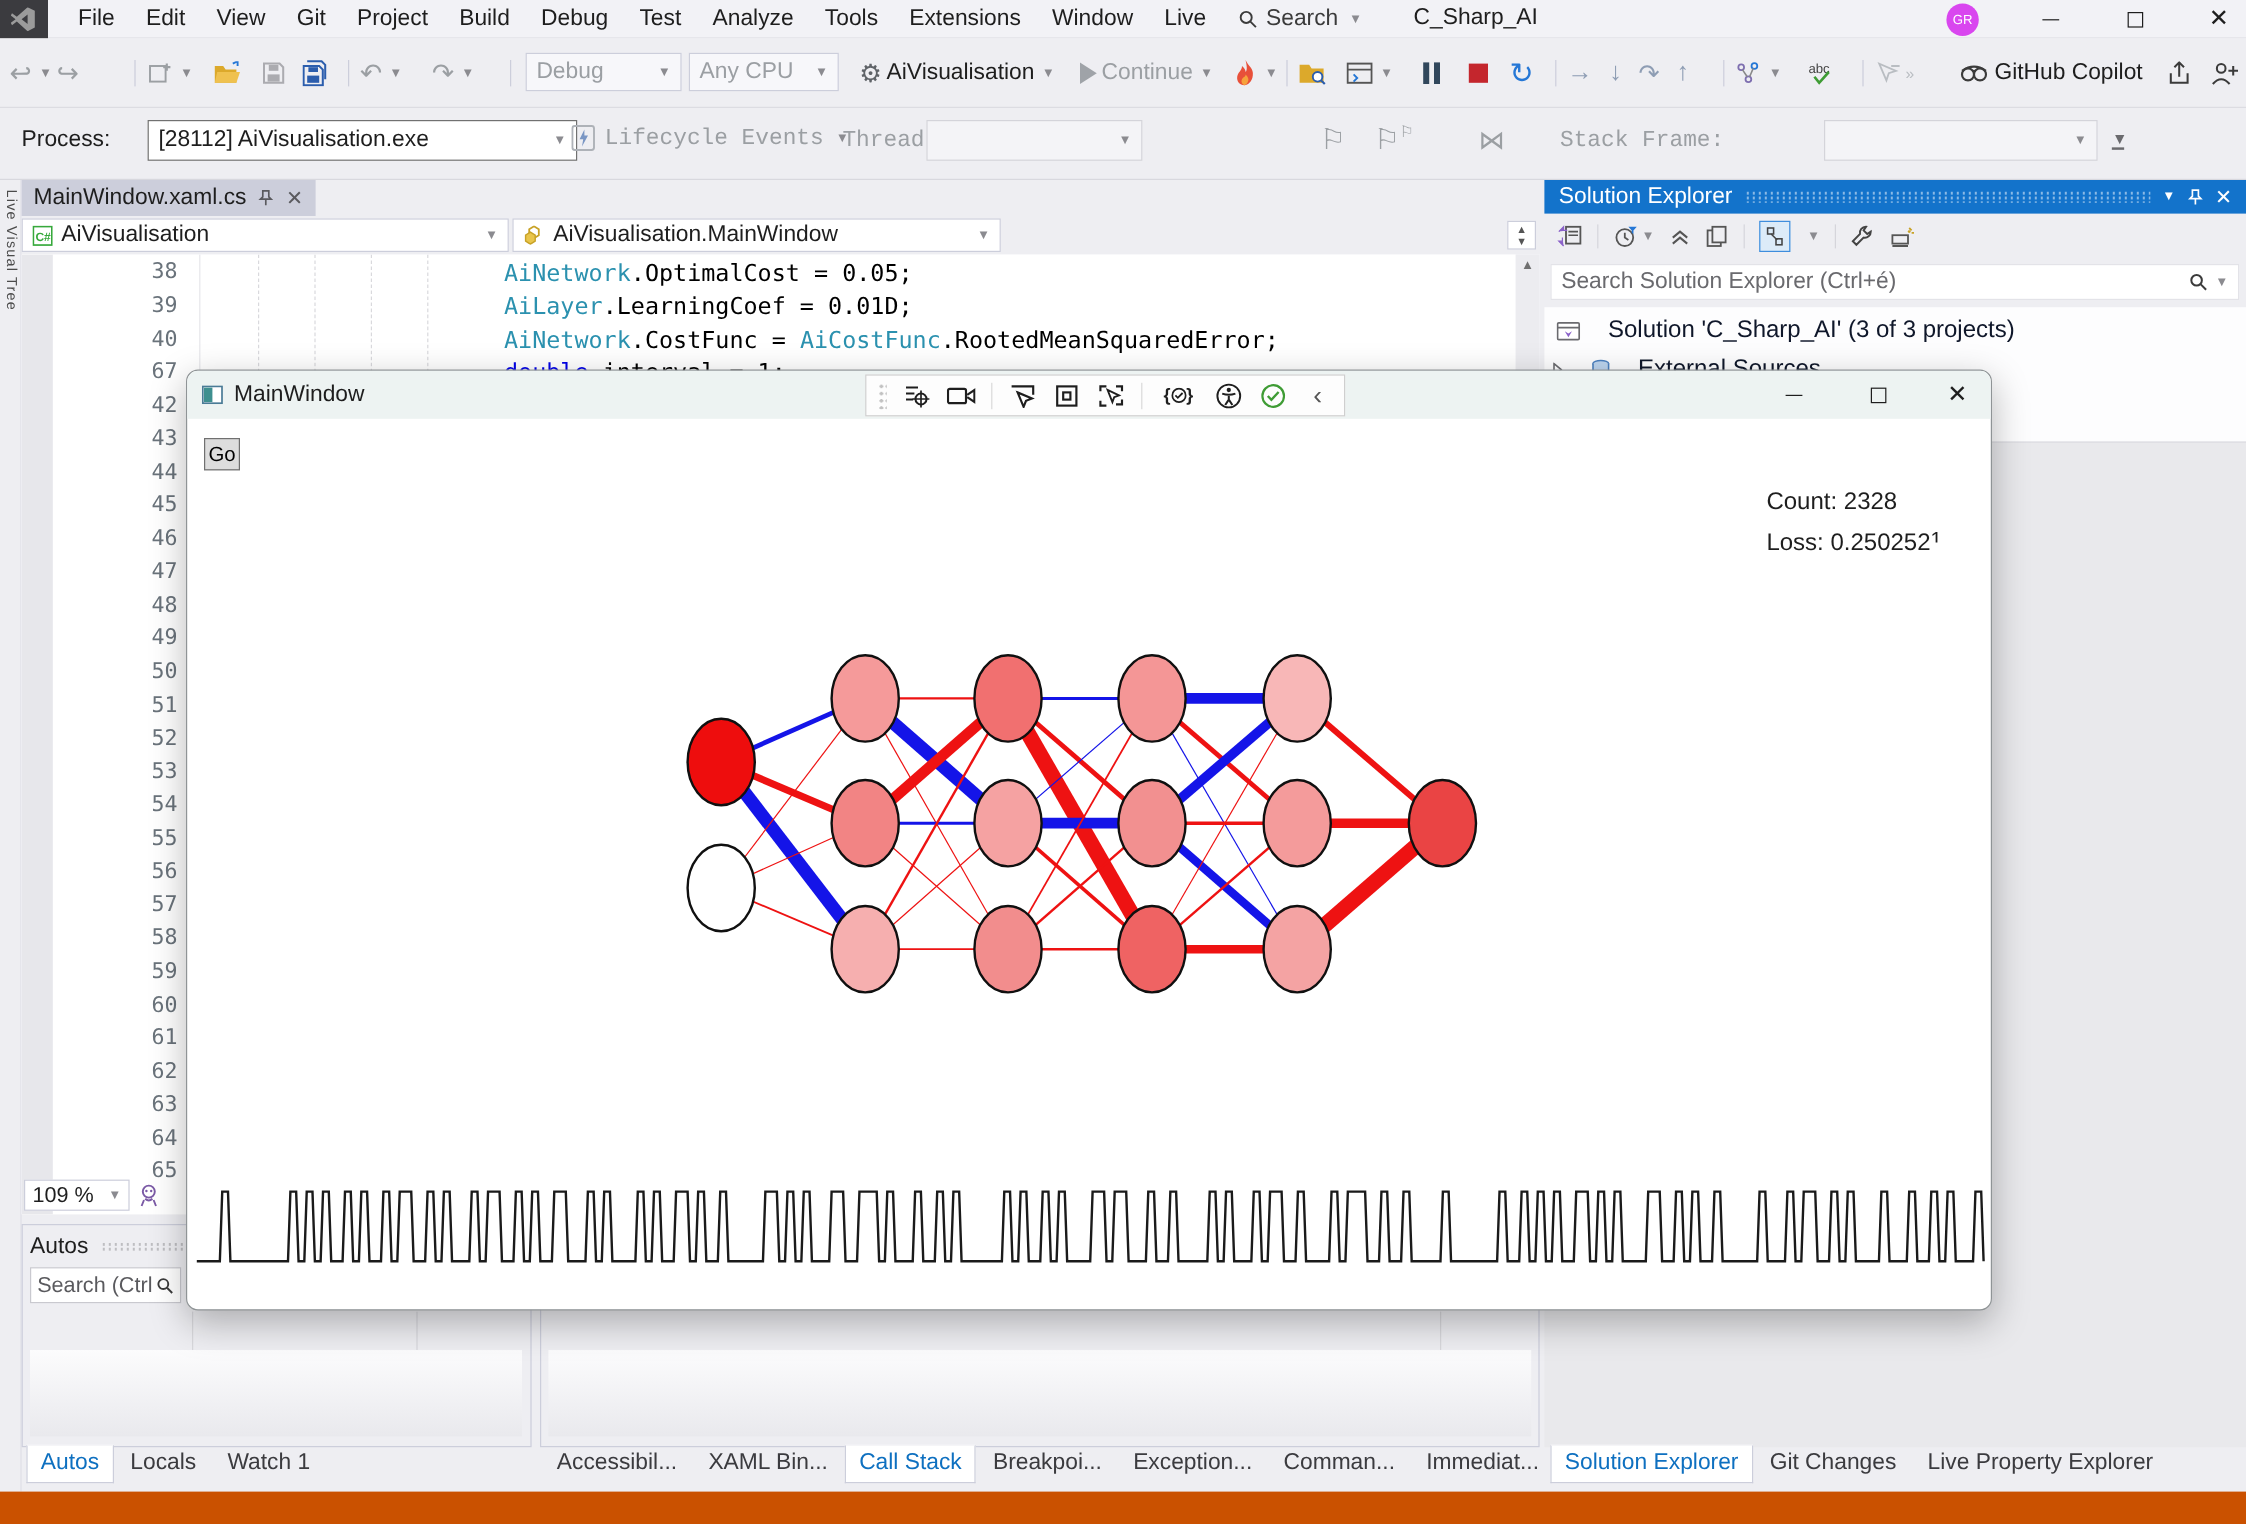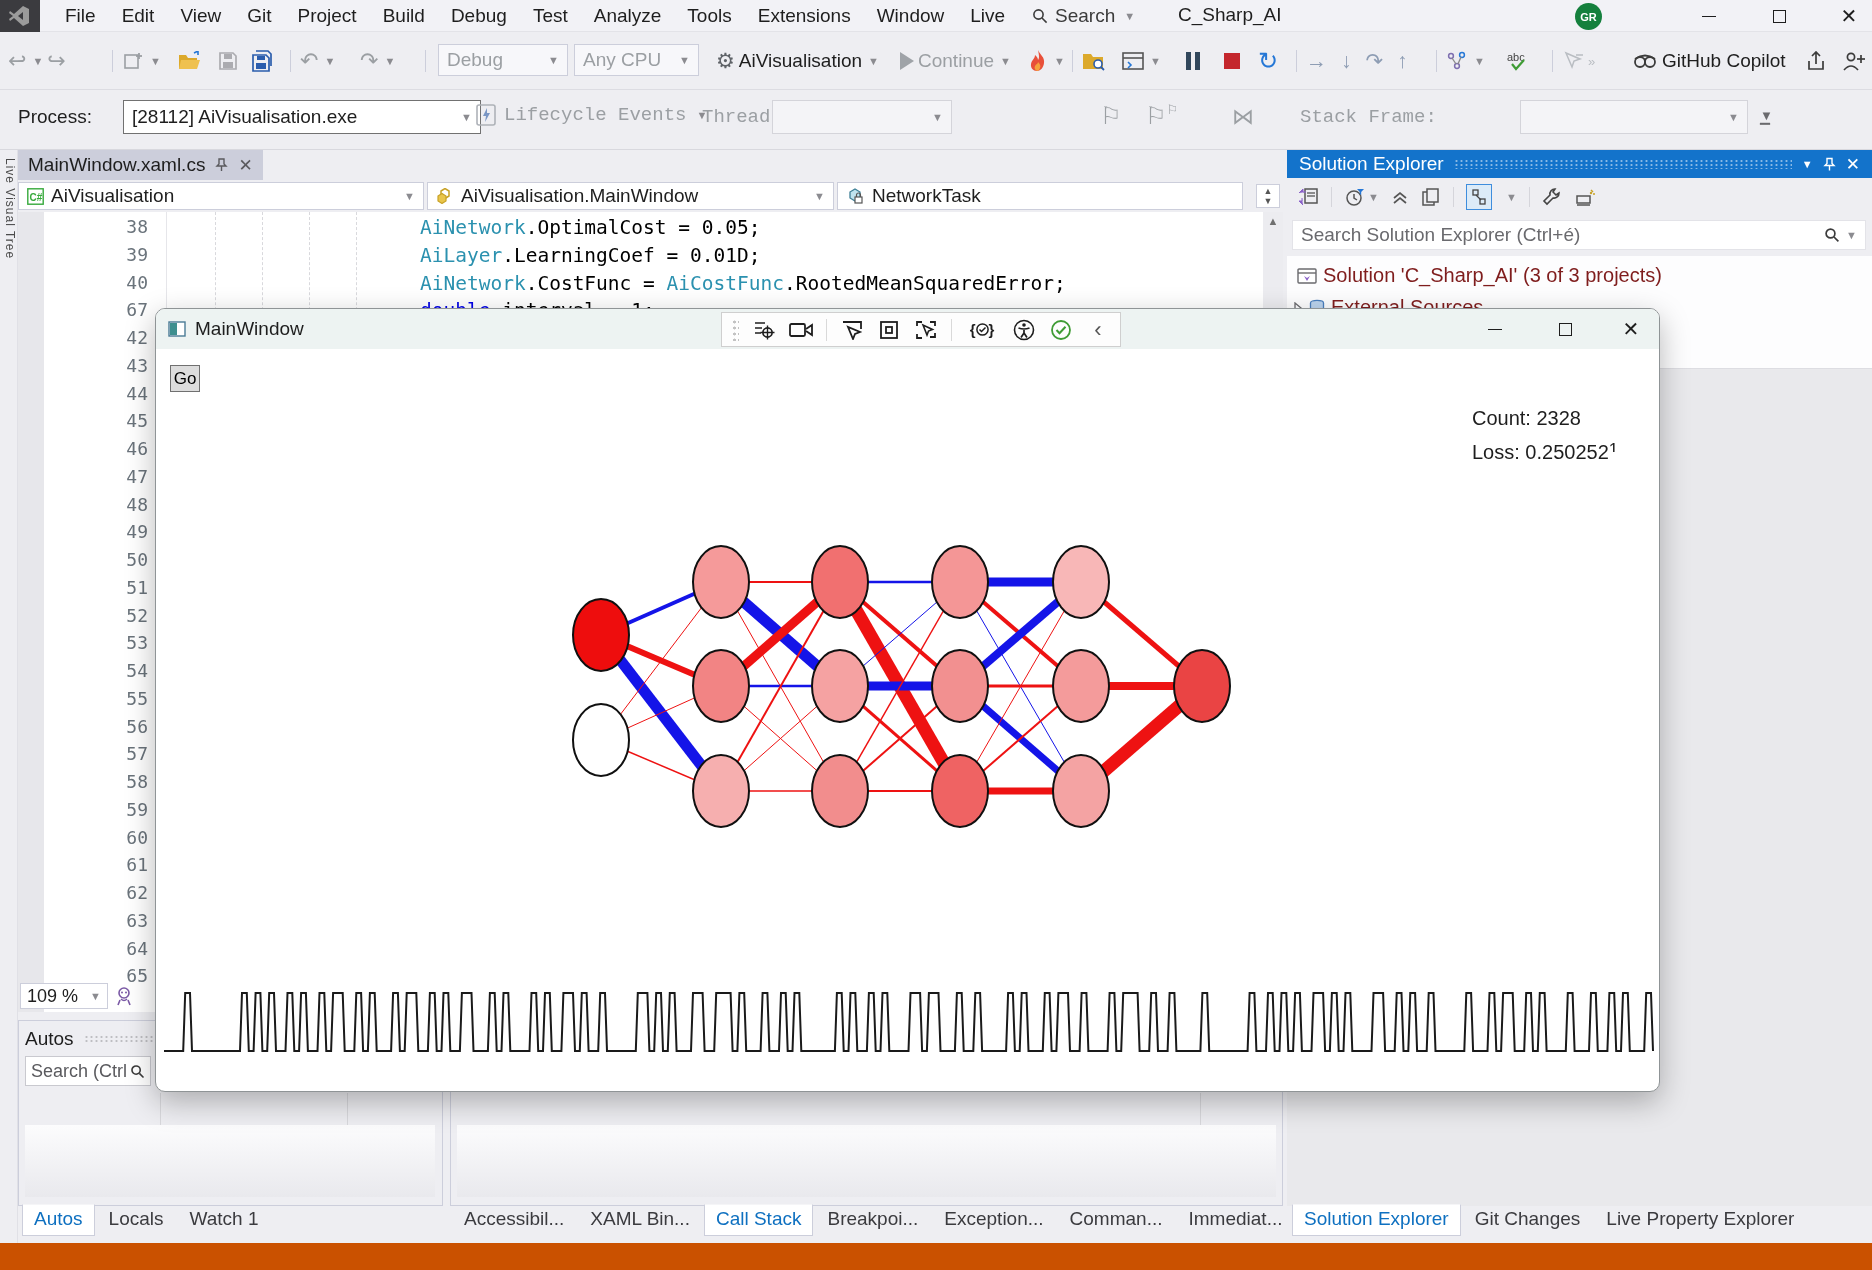--- a/index.html
+++ b/index.html
@@ -9,21 +9,21 @@
   .abs { position:absolute; }
   .flex { display:flex; align-items:center; }
 
   
   #titlebar { left:0; top:0; width:1872px; height:32px; background:#F2F2F6; border-bottom:1px solid #E3E3E8; }
   #vslogo { left:0; top:0; width:40px; height:32px; background:#3B3B3F; display:flex; align-items:center; justify-content:center; }
   #menubar { left:52px; top:0; height:32px; display:flex; align-items:center; }
   .menu-item { padding:0 13px; font-size:19px; color:#1E1E1E; height:32px; line-height:32px; }
   #top-search { left:1032px; top:3px; width:122px; height:26px; gap:7px; color:#3B3B3B; font-size:19px; }
   #app-title { left:1178px; top:4px; font-size:19px; color:#1E1E1E; }
-  #avatar { left:1575px; top:3px; width:27px; height:27px; border-radius:50%; background:#15803d; color:#fff; font-size:11px; font-weight:bold; display:flex; align-items:center; justify-content:center; }
+  #avatar { left:1622px; top:3px; width:27px; height:27px; border-radius:50%; background:#d946ef; color:#fff; font-size:11px; font-weight:normal; display:flex; align-items:center; justify-content:center; }
   .win-btn { top:0; width:46px; height:32px; display:flex; align-items:center; justify-content:center; color:#1E1E1E; }
   .glyph-min { width:14px; border-top:1.6px solid #1E1E1E; display:inline-block; }
   .glyph-max { width:13px; height:13px; border:1.6px solid #1E1E1E; display:inline-block; }
   .glyph-close { font-size:20px; line-height:20px; }
 
   
   #toolbar { left:0; top:32px; width:1872px; height:58px; background:#EEEEF2; border-bottom:1px solid #DCDCE2; }
   .tb { position:absolute; top:13px; height:32px; display:flex; align-items:center; gap:4px; font-size:19px; }
   .tsep { position:absolute; top:18px; width:1px; height:22px; background:#CCCEDB; }
   .gray { color:#9B9FA3; }
@@ -79,21 +79,21 @@
   .btab { padding:3px 11px 5px 11px; color:#3B3B3F; border:1px solid transparent; }
   .btab.active { background:#FFF; color:#0E70C0; border:1px solid #CCCEDB; border-top-color:#F5F5F7; }
 
   
   #se-panel { left:1287px; top:150px; width:585px; height:1056px; background:#EEEEF2; }
   #se-title { left:0; top:0; width:585px; height:28px; background:#1373CB; color:#fff; display:flex; align-items:center; padding:0 12px; gap:10px; font-size:19px; }
   .se-tex { height:10px; flex:1; background-image:radial-gradient(circle, rgba(255,255,255,.5) 1px, transparent 1.2px); background-size:5px 4px; }
   #se-tools { left:0; top:28px; width:585px; height:38px; display:flex; align-items:center; gap:12px; padding:0 10px; }
   #se-search { left:5px; top:70px; width:574px; height:30px; background:#FFF; border:1px solid #E3E3E8; display:flex; align-items:center; justify-content:space-between; padding:0 8px; font-size:19px; color:#6A6A6E; }
   #se-tree { left:0; top:106px; width:585px; height:112px; background:#FDFDFE; }
-  .tree-row { position:absolute; display:flex; align-items:center; gap:6px; font-size:20px; color:#7f1d1d; }
+  .tree-row { position:absolute; display:flex; align-items:center; gap:23px; font-size:20px; color:#0f172a; }
   #se-below { left:0; top:218px; width:585px; height:838px; background:#E9E9EC; border-top:1px solid #DDDDE2; }
 
   
   #popup { left:155px; top:308px; width:1505px; height:784px; background:#FFF; border:1px solid #8F9496; border-radius:10px; box-shadow:0 10px 30px rgba(0,0,0,.28); z-index:40; overflow:hidden; }
   #pop-title { position:absolute; left:0; top:0; width:100%; height:40px; background:#EDF3F2; display:flex; align-items:center; padding:0 12px; gap:9px; z-index:3; }
   #pop-title .t { font-size:19px; color:#1E1E1E; }
   #pop-toolbar { position:absolute; left:565px; top:3px; height:35px; background:#FDFDFD; border:1px solid #CFCFCF; display:flex; align-items:center; gap:13px; padding:0 10px; z-index:4; }
   .grip { display:inline-block; width:7px; height:22px; background-image:radial-gradient(circle, #C2C2C2 1.4px, transparent 1.6px); background-size:5px 6px; }
   .psep { width:1px; height:22px; background:#D9D9D9; }
   .picon { display:flex; align-items:center; justify-content:center; width:24px; height:24px; }
@@ -365,28 +365,20 @@
       <span style="flex:1;">AiVisualisation</span>
         <span class="dd">▼</span>
     </div>
     <div class="nav-combo" style="width:407px;">
       <svg width="18" height="16" viewBox="0 0 18 16">
           <path d="M5 3 l4 -2.5 l4 2.5 v5 l-4 2.5 l-4 -2.5 z" fill="none" stroke="#C8A227" stroke-width="1.5"></path>
           <path d="M2 8 l4 -2.5 l4 2.5 v5 l-4 2.5 l-4 -2.5 z" fill="#E9C54B" stroke="#C8A227" stroke-width="1.2"></path>
         </svg>
       <span style="flex:1;">AiVisualisation.MainWindow</span>
         <span class="dd">▼</span>
-    </div>
-    <div class="nav-combo" style="width:406px;">
-      <svg width="19" height="17" viewBox="0 0 19 17">
-          <path d="M4 4 l5 -3 l5 3 v6 l-5 3 l-5 -3 z" fill="#BFE3EE" stroke="#3E7F96" stroke-width="1.3"></path>
-          <rect x="9" y="9" width="7" height="6" fill="#FFF" stroke="#555" stroke-width="1.2"></rect>
-          <path d="M10.5 9 v-2 a2 2 0 0 1 4 0 v2" fill="none" stroke="#555" stroke-width="1.2"></path>
-        </svg>
-      <span style="flex:1;">NetworkTask</span>
     </div>
     <div class="abs flex" style="left:1238px; top:4px; width:24px; height:24px; border:1px solid #CCCEDB; background:#FFF; justify-content:center; font-size:9px; color:#555;">▲<br>▼</div>
   </div>
 
   <div id="code-area" class="abs">
     <div id="ind-margin" class="abs"></div>
     <div id="outline-line"></div>
     <div class="guide" style="left:197px;"></div>
     <div class="guide" style="left:244px;"></div>
     <div class="guide" style="left:291px;"></div>

